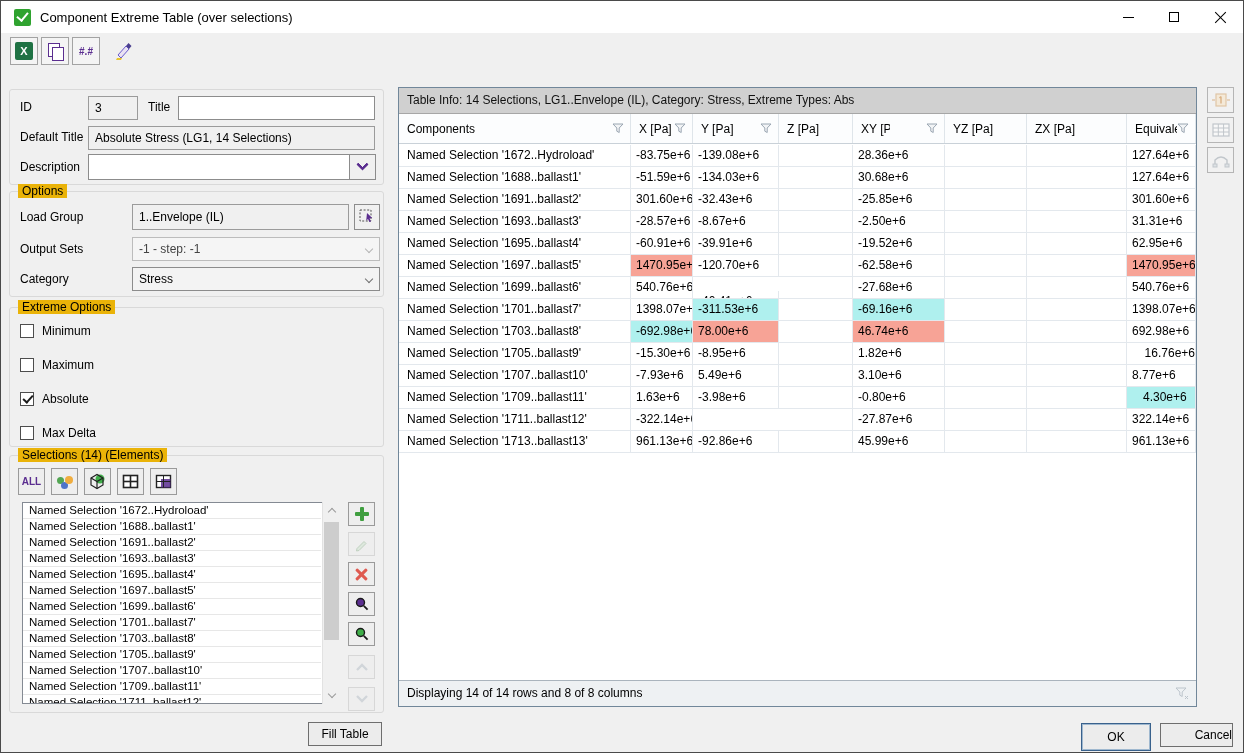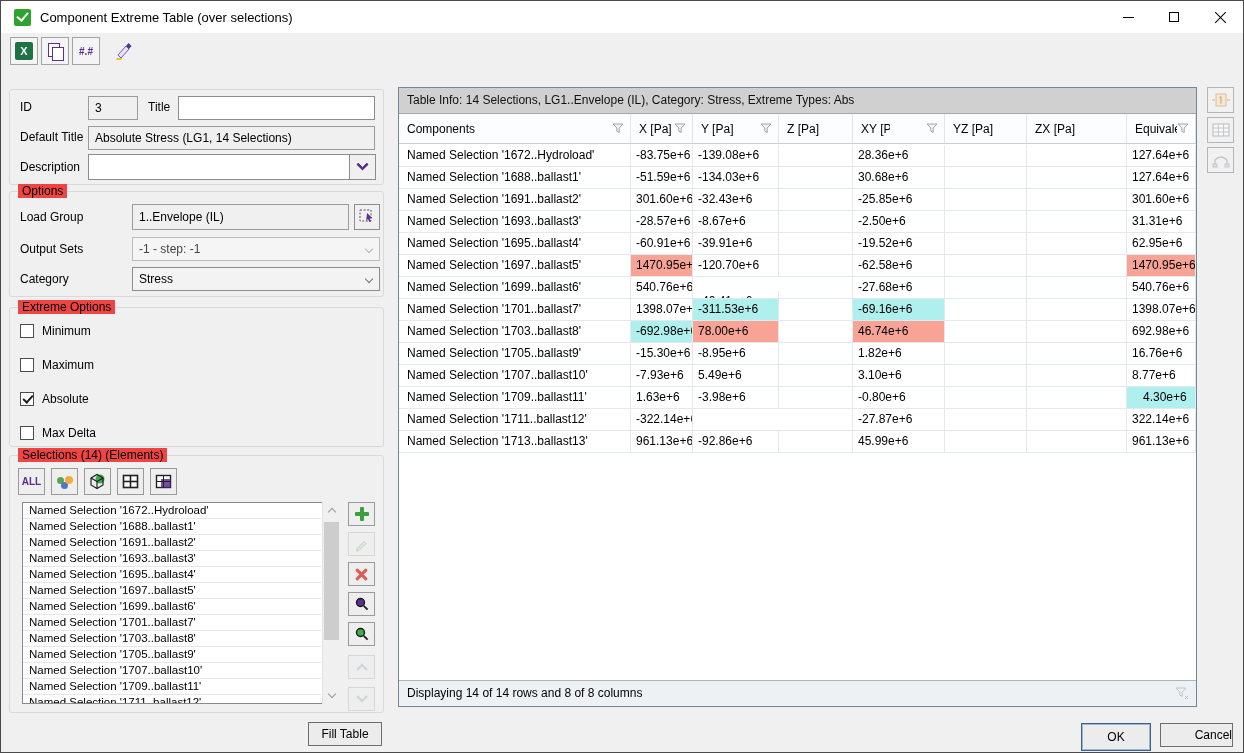--- a/index.html
+++ b/index.html
@@ -28,21 +28,21 @@
   .tb-flat { border:none; background:transparent; margin-left:7px; }
   .icon-excel { width:18px; height:18px; background:#1f7244; border-radius:2px; color:#fff; font-weight:bold; font-size:11px;
     display:flex; align-items:center; justify-content:center; }
   .icon-excel::after { content:"X"; }
   .icon-copy { position:relative; width:17px; height:17px; }
   .icon-copy::before { content:""; position:absolute; left:1px; top:0; width:10px; height:12px; border:1.5px solid #5b2e90; background:#fff; }
   .icon-copy::after { content:""; position:absolute; left:5px; top:4px; width:10px; height:12px; border:1.5px solid #5b2e90; background:#fff; }
   .icon-format { color:#5b2e90; font-weight:bold; font-size:10px; letter-spacing:0; }
   
   .group { position:absolute; border:1px solid #d9d9d9; border-radius:3px; }
-  .group-legend { position:absolute; top:-8px; left:8px; background:#ef4444; padding:0 4px; font-size:12px; }
+  .group-legend { position:absolute; top:-8px; left:8px; background:#eab308; padding:0 4px; font-size:12px; }
   .lbl { position:absolute; font-size:12px; white-space:nowrap; }
   .fld { position:absolute; border:1px solid #9b9b9b; background:#f0f0f0; line-height:22px; padding-left:6px; overflow:hidden; white-space:nowrap; }
   input.txt { position:absolute; border:1px solid #8c8c8c; background:#fff; font:12px "Liberation Sans",sans-serif; padding-left:6px; outline:none; }
   .combo { position:absolute; border:1px solid #8c8c8c; background:#f3f3f3; display:flex; align-items:center; padding-left:6px; white-space:nowrap; }
   .combo .chev { position:absolute; right:7px; top:8px; width:6px; height:6px; border-right:1.5px solid #707070; border-bottom:1.5px solid #707070; transform:rotate(45deg); }
   .combo.disabled { border-color:#bcbcbc; color:#444; background:#f5f5f5; }
   .combo.disabled .chev { border-color:#b5b5b5; }
   .drop-btn { position:absolute; border:1px solid #8c8c8c; background:#f0f0f0; display:flex; align-items:center; justify-content:center; }
   .chev-purple { width:9px; height:9px; border-right:3px solid #5b2e90; border-bottom:3px solid #5b2e90; transform:rotate(45deg); margin-top:-5px; border-radius:1px; }
   
@@ -423,21 +423,21 @@
           <div class="td num" style="width: 69px;">692.98e+6</div>
         </div>
         <div class="tr">
           <div class="td" style="width: 232px;">Named Selection '1705..ballast9'</div>
           <div class="td num" style="width: 62px;">-15.30e+6</div>
           <div class="td num" style="width: 86px;">-8.95e+6</div>
           <div class="td num" style="width: 74px;"></div>
           <div class="td num" style="width: 92px;">1.82e+6</div>
           <div class="td num" style="width: 82px;"></div>
           <div class="td num" style="width: 100px;"></div>
-          <div class="td num" style="width: 69px;">16.76e+6</div>
+          <div class="td num" style="width: 69px; text-align: right;">16.76e+6</div>
         </div>
         <div class="tr">
           <div class="td" style="width: 232px;">Named Selection '1707..ballast10'</div>
           <div class="td num" style="width: 62px;">-7.93e+6</div>
           <div class="td num" style="width: 86px;">5.49e+6</div>
           <div class="td num" style="width: 74px;"></div>
           <div class="td num" style="width: 92px;">3.10e+6</div>
           <div class="td num" style="width: 82px;"></div>
           <div class="td num" style="width: 100px;"></div>
           <div class="td num" style="width: 69px;">8.77e+6</div>

